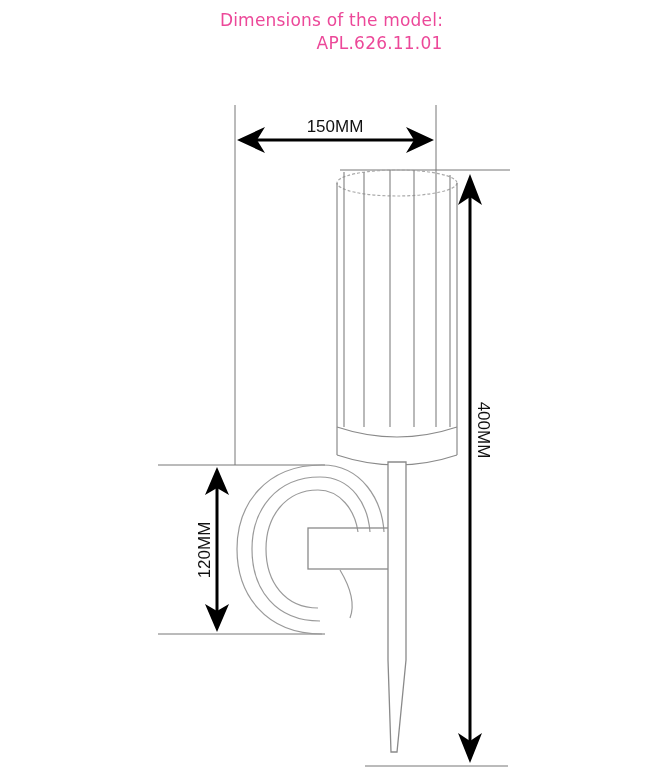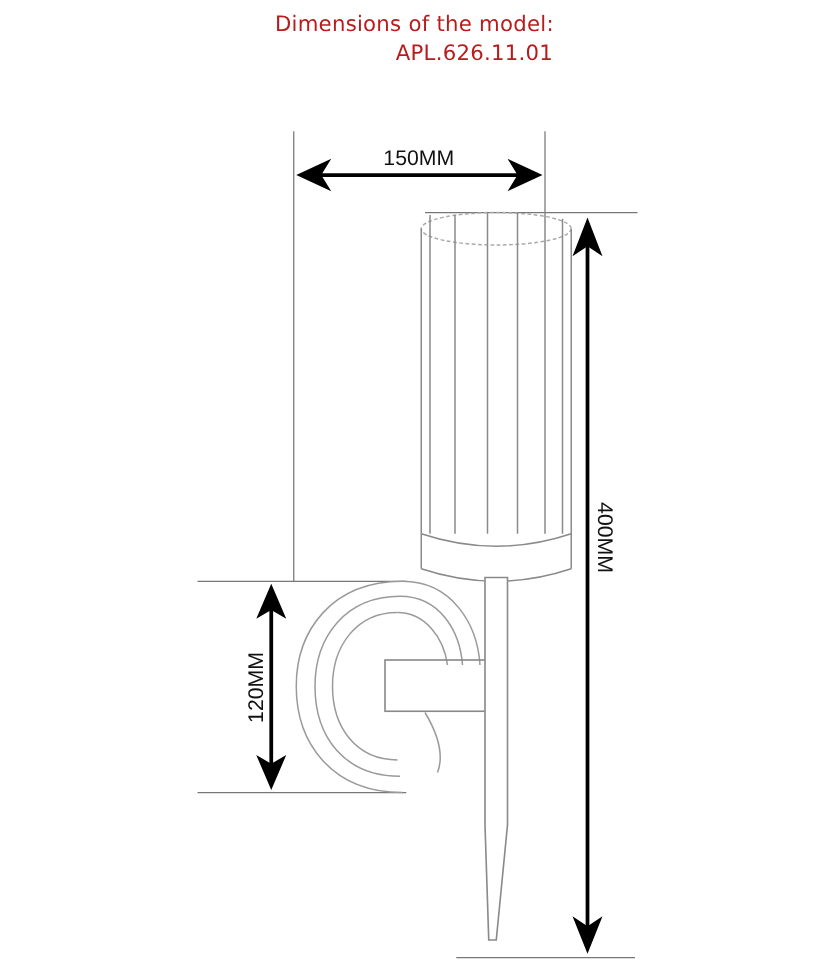--- a/index.html
+++ b/index.html
@@ -1,17 +1,17 @@
 <!DOCTYPE html>
 <html><head>
 <meta charset="utf-8">
 <style>
   html, body { margin: 0; padding: 0; background: #ffffff; }
   body { width: 663px; height: 776px; position: relative; overflow: hidden; font-family: "DejaVu Sans", sans-serif; }
-  .title { position: absolute; left: 0; width: 663px; text-align: center; color: #b91c1c; font-size: 17px; letter-spacing: 0.2px; }
+  .title { position: absolute; left: 0; width: 663px; text-align: center; color: #ec4899; font-size: 17px; letter-spacing: 0.2px; }
   .t1 { top: 10px; }
   .t2 { top: 33px; padding-left: 48px; }
   svg { position: absolute; left: 0; top: 0; }
   .lbl { font-family: "Liberation Sans", sans-serif; font-size: 17px; fill: #111; }
 </style>
 </head>
 <body>
 
 <div class="title t1">Dimensions of the model:</div>
 <div class="title t2">APL.626.11.01</div>

